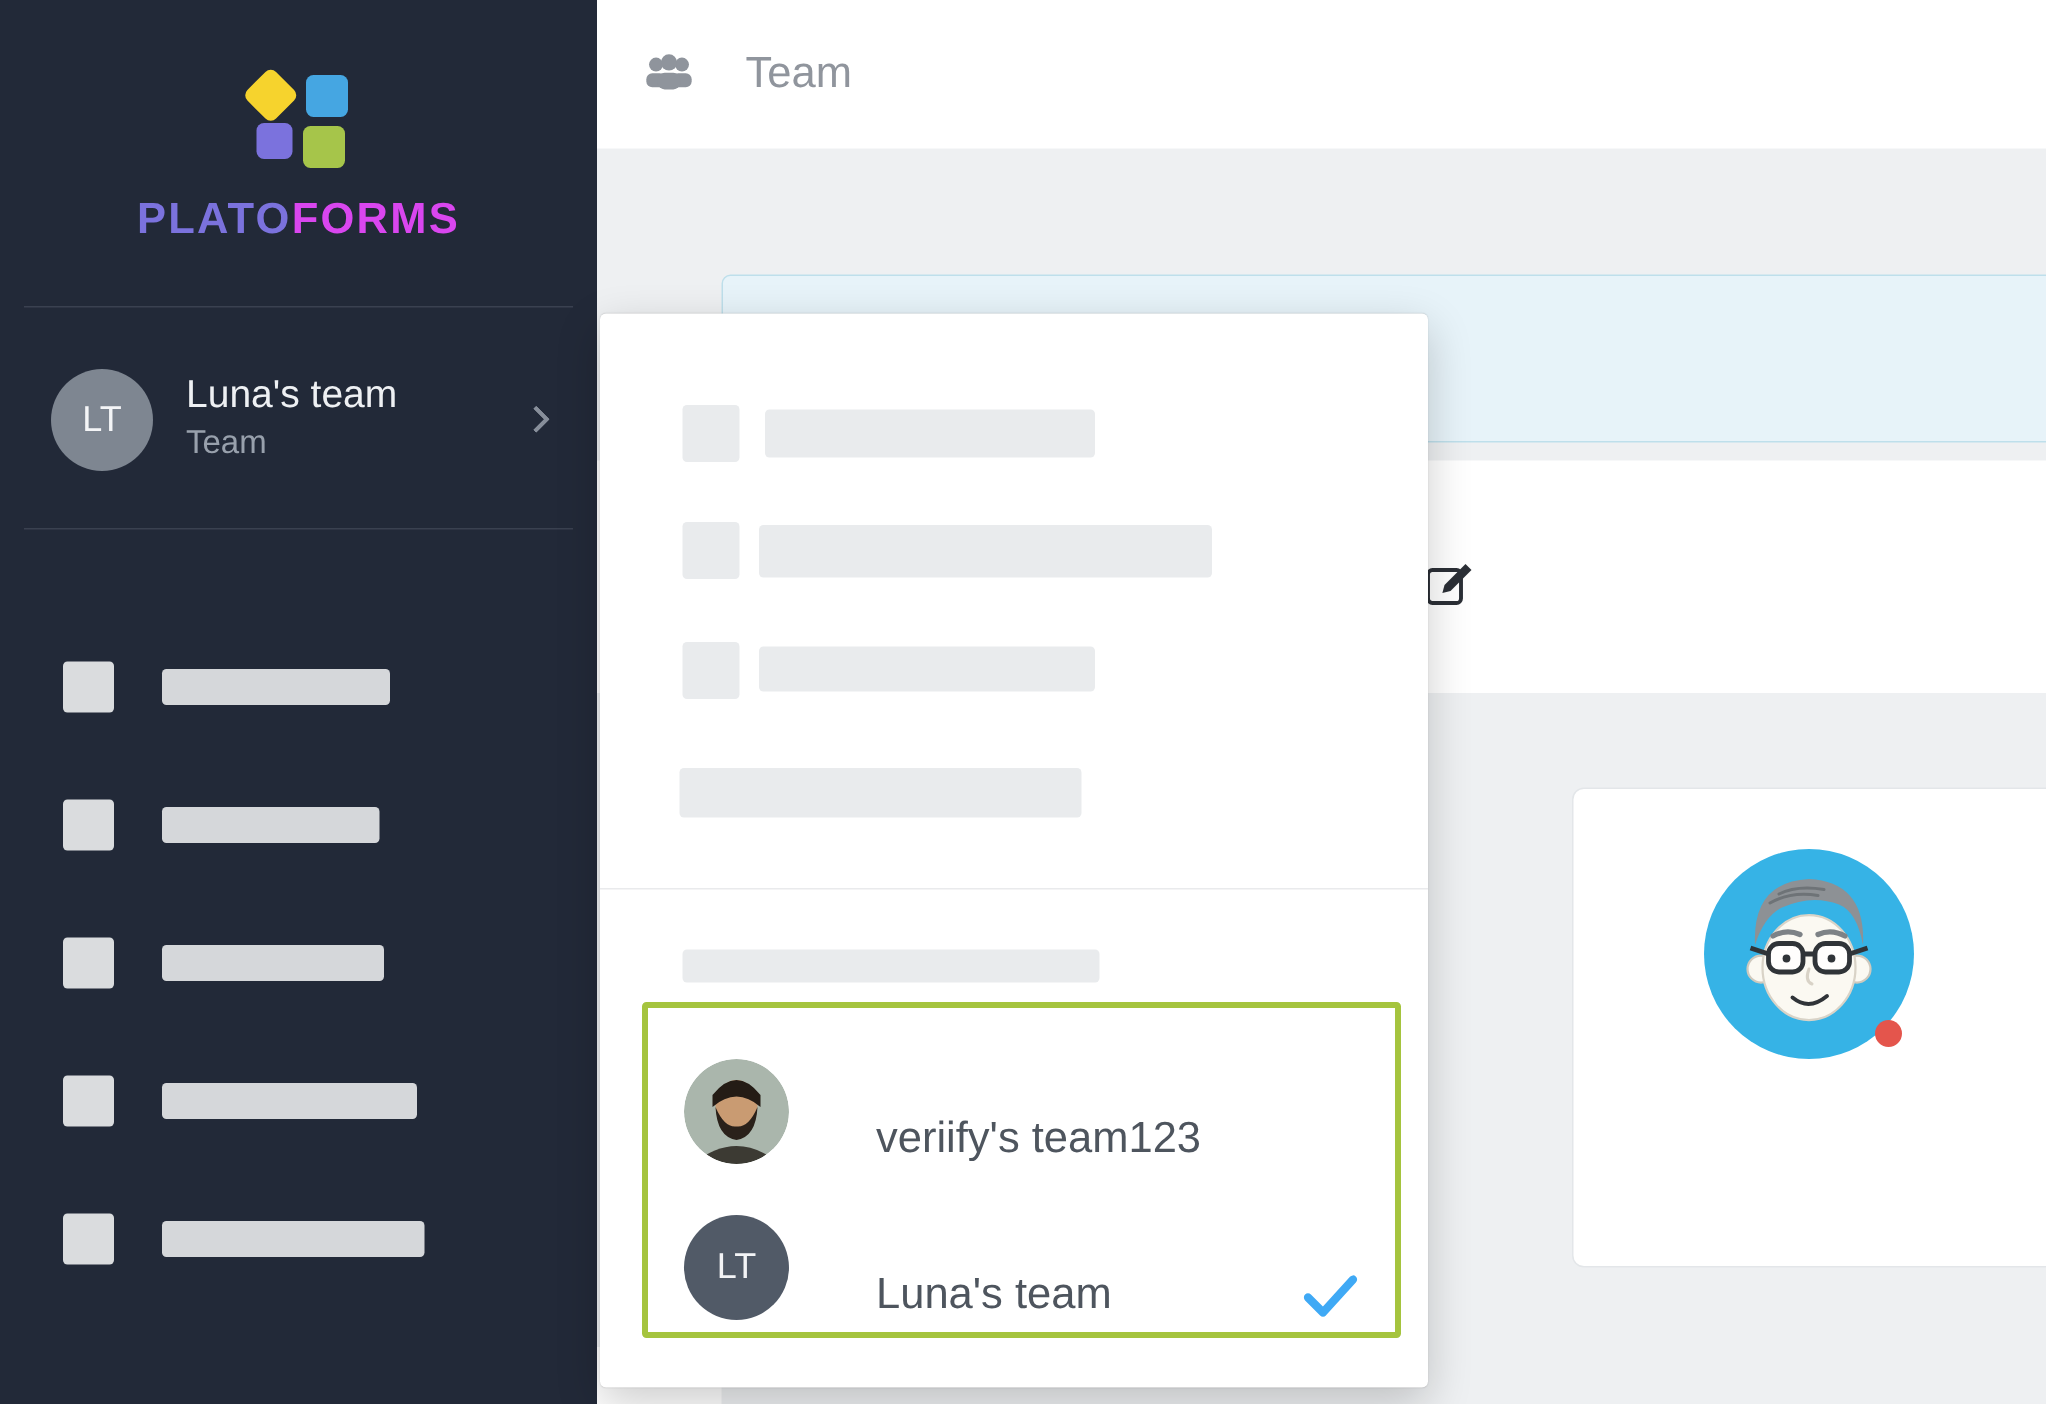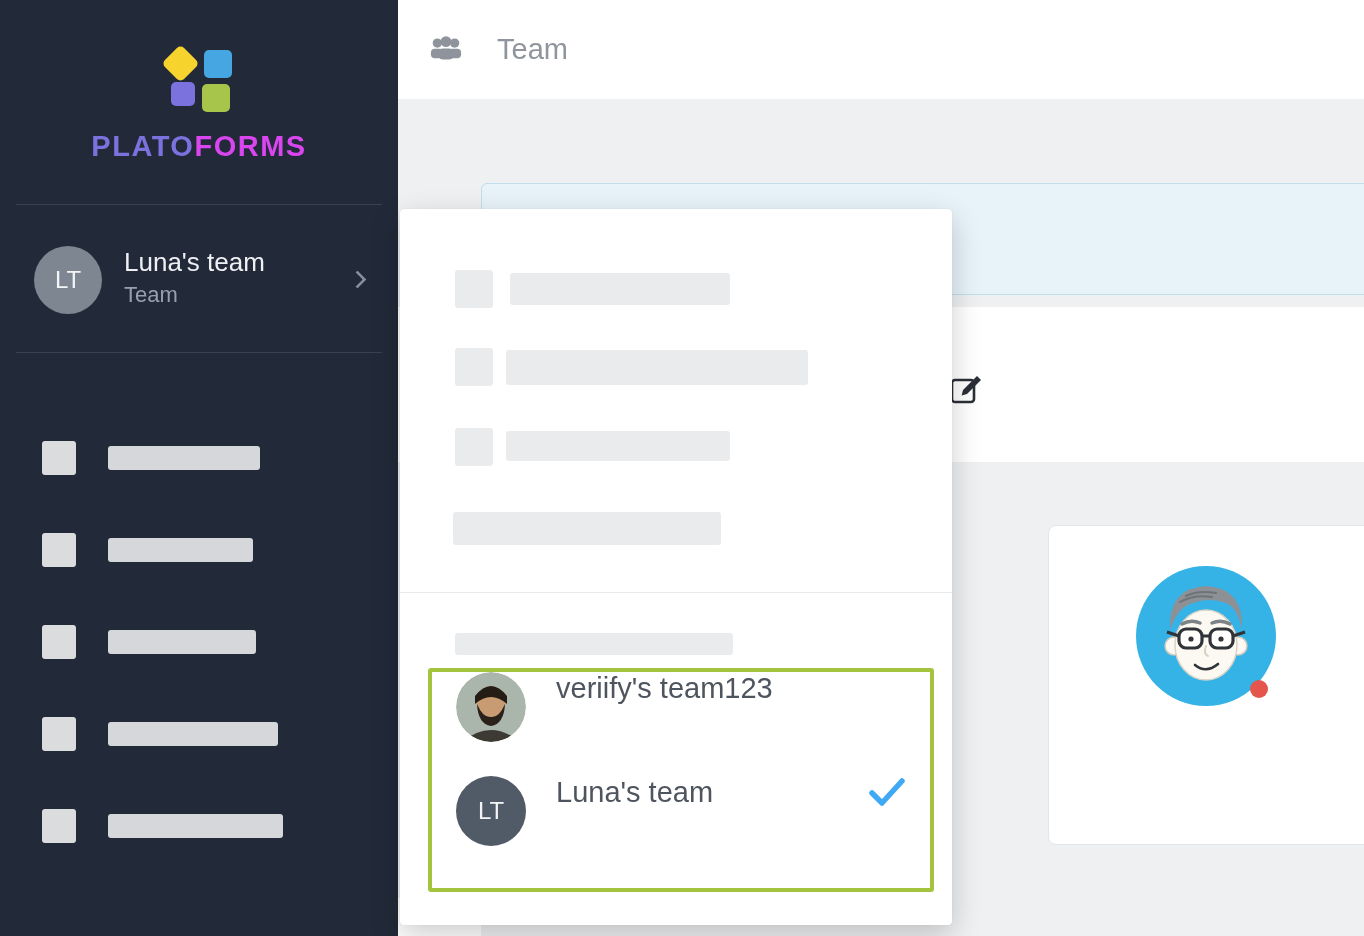--- a/index.html
+++ b/index.html
@@ -46,21 +46,21 @@
   .profile-card { position:absolute; left:650px; top:525px; right:-16px; height:320px; background:#ffffff; border:1px solid #e3e6e9; border-radius:8px; }
   .pc-avatar { position:absolute; left:87px; top:40px; width:140px; height:140px; }
   .pc-status { position:absolute; left:114px; top:114px; width:18px; height:18px; border-radius:50%; background:#e4554c; }
 
   
   .dropdown { position:absolute; left:400px; top:209px; width:552px; height:716px; background:#ffffff; border-radius:4px; box-shadow:0 10px 30px rgba(0,0,0,0.20), 0 0 1px rgba(0,0,0,0.15); }
   .skel { background:#e9ebed; border-radius:3px; position:absolute; }
   .dd-divider { position:absolute; left:0; right:0; top:383px; height:1px; background:#e9eaec; }
 
   .team-select { position:absolute; left:28px; top:459px; width:506px; height:224px; border:4px solid #a5c43e; border-radius:3px; background:#ffffff; }
-  .tsel-row { display:flex; align-items:flex-start; height:104px; padding:0 24px; cursor:pointer; }
+  .tsel-row { display:flex; align-items:flex-end; height:104px; padding:0 24px; cursor:pointer;gap:28px; }
   .tsel-row .av { width:70px; height:70px; border-radius:50%; flex:none; overflow:hidden; }
   .tsel-row .av-initials { width:70px; height:70px; border-radius:50%; flex:none; background:#515a67; color:#f3f4f6; font-size:24px; display:flex; align-items:center; justify-content:center; }
   .tsel-row .tname { margin-left:30px; font-size:29px; color:#4e555e; }
   .tsel-row .check { margin-left:auto; width:38px; height:32px; }
 </style>
 </head>
 <body>
 
 <div class="stage">
 

